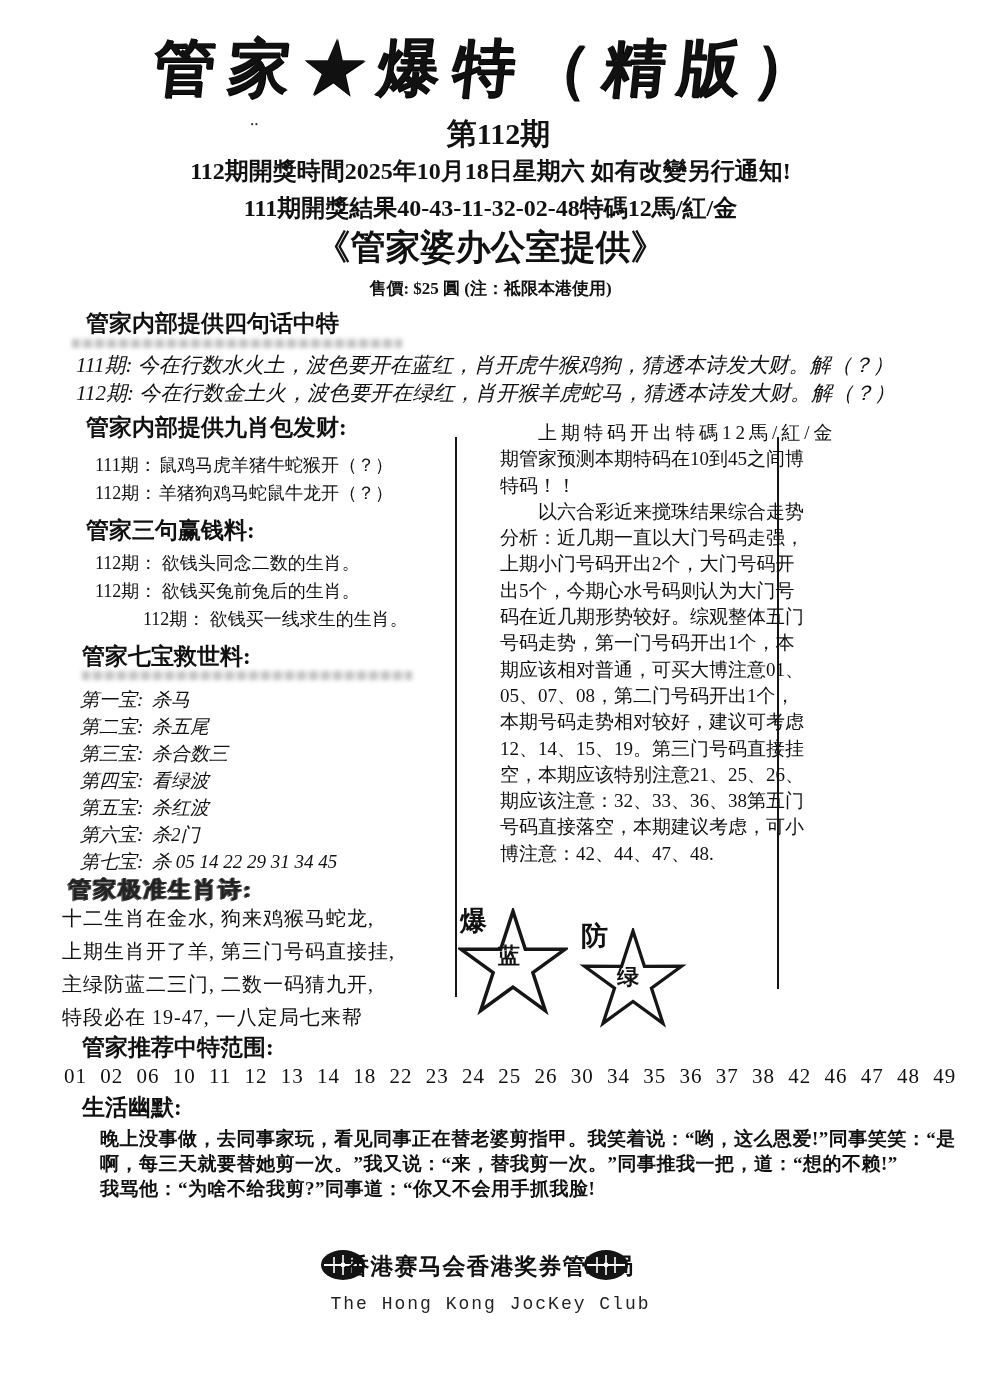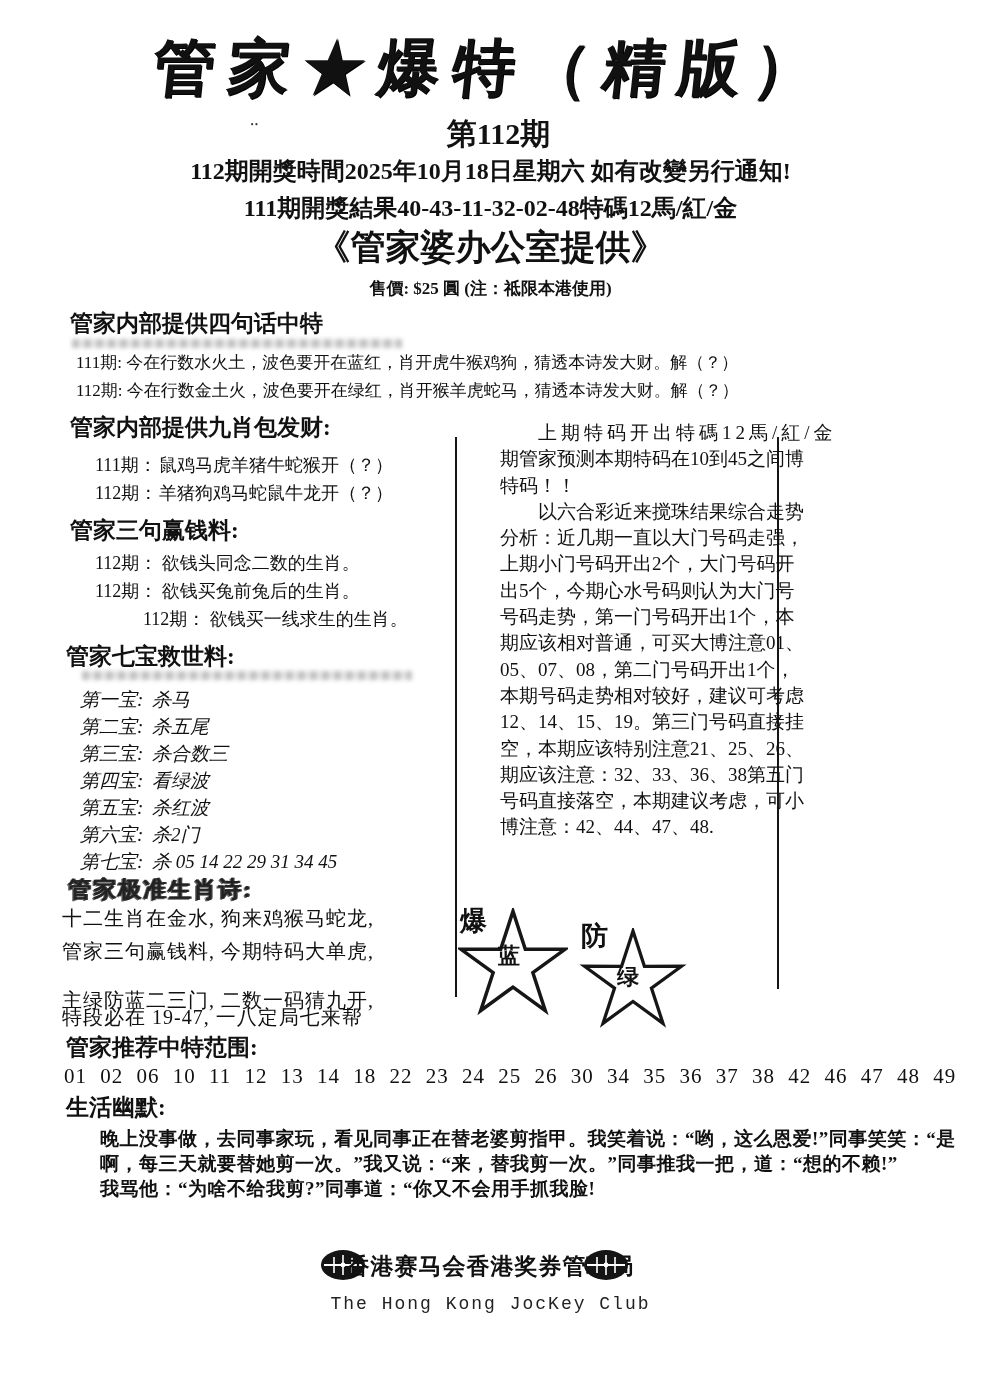--- a/index.html
+++ b/index.html
@@ -17,22 +17,22 @@
     transform:skewX(-6deg); font-family:"DejaVu Serif", serif;
     text-shadow:1px 1px 0 #000;
   }
   .issue { top:114px; font-size:30px; font-weight:bold;padding-left:16px; }
   .hline1 { top:155px; font-size:24px; font-weight:bold; }
   .hline2 { top:192px; font-size:24px; font-weight:bold; }
   .provider { top:224px; font-size:35px; font-weight:bold; }
   .price { top:277px; font-size:17px; font-weight:bold; }
   .noise-dots { left:250px; top:108px; font-size:16px; color:#333; letter-spacing:2px; }
 
-  .sec-h { font-size:23px; font-weight:bold; }
-  .row-17 { font-size:17px; }
+  .sec-h { font-size:23px; font-weight:bold;margin-left:16px; }
+  .row-17 { font-size:21px;font-style:italic; }
   .row-18 { font-size:18px; }
   .lbl-gap { display:inline-block; min-width:64px; }
 
   .smear {
     position:absolute; height:9px; opacity:.45; filter:blur(2px);
     background:repeating-linear-gradient(90deg,#777 0 7px,#ccc 7px 12px);
   }
 
   .treasure-row { position:absolute; font-size:19px;font-style:italic; }
   .treasure-row .t-label { display:inline-block; width:72px; }
@@ -95,35 +95,36 @@
   <div class="treasure-row" style="left:80px; top:687px;"><span class="t-label">第一宝:</span><span>杀马</span></div>
   <div class="treasure-row" style="left:80px; top:714px;"><span class="t-label">第二宝:</span><span>杀五尾</span></div>
   <div class="treasure-row" style="left:80px; top:741px;"><span class="t-label">第三宝:</span><span>杀合数三</span></div>
   <div class="treasure-row" style="left:80px; top:768px;"><span class="t-label">第四宝:</span><span>看绿波</span></div>
   <div class="treasure-row" style="left:80px; top:795px;"><span class="t-label">第五宝:</span><span>杀红波</span></div>
   <div class="treasure-row" style="left:80px; top:822px;"><span class="t-label">第六宝:</span><span>杀2门</span></div>
   <div class="treasure-row" style="left:80px; top:849px;"><span class="t-label">第七宝:</span><span>杀 05 14 22 29 31 34 45</span></div>
 
   <div class="abs poem-h" style="left:68px; top:874px;">管家极准生肖诗:</div>
   <div class="abs poem-line" style="left:62px; top:905px;">十二生肖在金水, 狗来鸡猴马蛇龙,</div>
-  <div class="abs poem-line" style="left:62px; top:938px;">管家三句赢钱料, 今期特码大单虎,</div>
-  <div class="abs poem-line" style="left:62px; top:971px;margin-top:16px;">主绿防蓝二三门, 二数一码猜九开,</div>
+  <div class="abs poem-line" style="left:62px; top:938px;">上期生肖开了羊, 第三门号码直接挂,</div>
+  <div class="abs poem-line" style="left:62px; top:971px;">主绿防蓝二三门, 二数一码猜九开,</div>
   <div class="abs poem-line" style="left:62px; top:1004px;">特段必在 19-47, 一八定局七来帮</div>
 
   <div class="vline" style="left:455px; top:437px; height:560px;"></div>
   <div class="vline" style="left:777px; top:437px; height:552px;"></div>
 
   <div class="analysis">
     <div class="indent ls">上期特码开出特碼12馬/紅/金</div>
     <div>期管家预测本期特码在10到45之间博</div>
     <div>特码！！</div>
     <div class="indent">以六合彩近来搅珠结果综合走势</div>
     <div>分析：近几期一直以大门号码走强，</div>
     <div>上期小门号码开出2个，大门号码开</div>
     <div>出5个，今期心水号码则认为大门号</div>
+    <div>码在近几期形势较好。综观整体五门</div>
     <div>号码走势，第一门号码开出1个，本</div>
     <div>期应该相对普通，可买大博注意01、</div>
     <div>05、07、08，第二门号码开出1个，</div>
     <div>本期号码走势相对较好，建议可考虑</div>
     <div>12、14、15、19。第三门号码直接挂</div>
     <div>空，本期应该特别注意21、25、26、</div>
     <div>期应该注意：32、33、36、38第五门</div>
     <div>号码直接落空，本期建议考虑，可小</div>
     <div>博注意：42、44、47、48.</div>
   </div>

